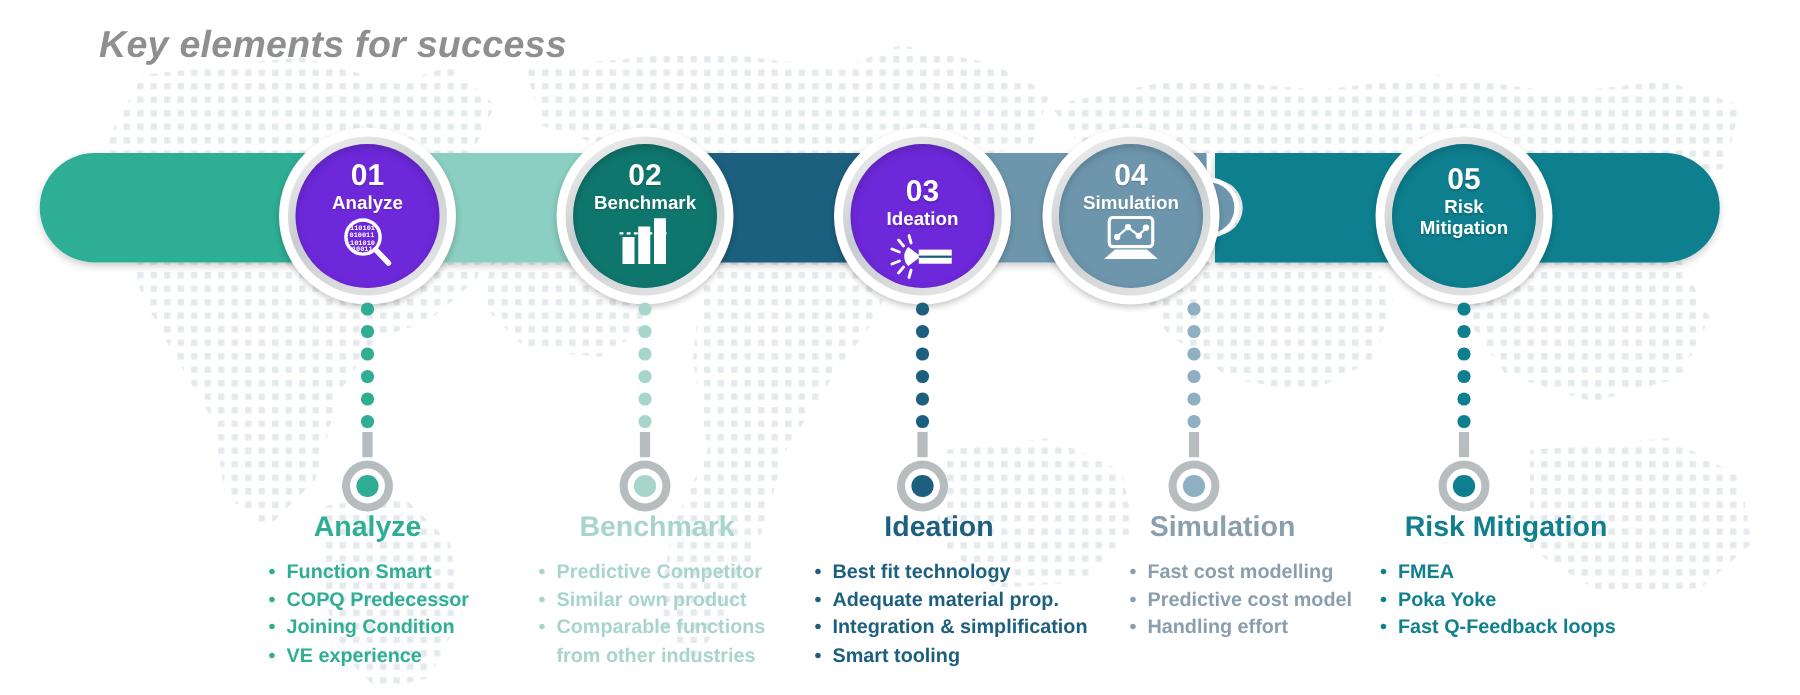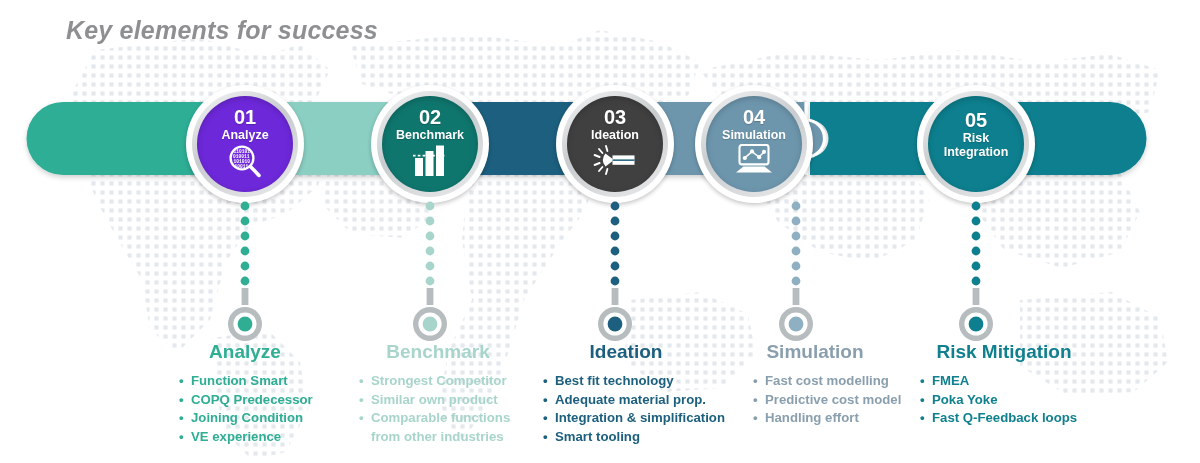--- a/index.html
+++ b/index.html
@@ -215,21 +215,21 @@
             <line x1="3" y1="11.6" x2="36.5" y2="11.6"></line>
           </g>
         </svg>
       </div>
     </div>
   </div>
 
   <div class="node" style="left:556px; top:85px;">
     <div class="ring"></div>
     <div class="ring2"></div>
-    <div class="disc" style="background:#404040;">
+    <div class="disc" style="background:#6d28d9;justify-content:flex-end;">
       <div class="num">03</div>
       <div class="lbl">Ideation</div>
       <div class="ico">
         <svg width="46" height="32" viewBox="0 0 46 32">
           <g stroke="#fff" stroke-width="1.9" stroke-linecap="round">
             <line x1="14" y1="2" x2="15.4" y2="7"></line>
             <line x1="7" y1="5" x2="10.4" y2="9"></line>
             <line x1="2.6" y1="11" x2="7.6" y2="13"></line>
             <line x1="2.6" y1="21" x2="7.6" y2="19"></line>
             <line x1="7" y1="27" x2="10.4" y2="23"></line>
@@ -268,21 +268,21 @@
       </div>
     </div>
   </div>
 
   <div class="node" style="left:917px; top:85px;">
     <div class="ring"></div>
     <div class="ring2"></div>
     <div class="disc" style="background:#0d7f8e; padding-top:14px;">
       <div class="num">05</div>
       <div class="lbl" style="white-space:pre-line;">Risk
-Integration</div>
+Mitigation</div>
     </div>
   </div>
 
   <svg class="stem" style="left:239px; top:200px;" width="12" height="105" viewBox="0 0 12 105">
     <g fill="#2fae94">
       <circle cx="6" cy="6" r="4.4"></circle>
         <circle cx="6" cy="21" r="4.4"></circle>
       <circle cx="6" cy="36" r="4.4"></circle>
         <circle cx="6" cy="51" r="4.4"></circle>
       <circle cx="6" cy="66" r="4.4"></circle>
@@ -370,21 +370,21 @@
       <li><span class="bul">•</span><span>Function Smart</span></li>
       <li><span class="bul">•</span><span>COPQ Predecessor</span></li>
       <li><span class="bul">•</span><span>Joining Condition</span></li>
       <li><span class="bul">•</span><span>VE experience</span></li>
     </ul>
   </div>
 
   <div class="col" style="left:338px; top:342px; width:200px; color:#a8d5cb;">
     <div class="head">Benchmark</div>
     <ul style="margin-left:20px;">
-      <li><span class="bul">•</span><span>Strongest Competitor</span></li>
+      <li><span class="bul">•</span><span>Predictive Competitor</span></li>
       <li><span class="bul">•</span><span>Similar own product</span></li>
       <li><span class="bul">•</span><span>Comparable functions</span></li>
       <li class="cont"><span>from other industries</span></li>
     </ul>
   </div>
 
   <div class="col" style="left:528px; top:342px; width:210px; color:#1c5f7e;">
     <div class="head" style="margin-left:-14px;">Ideation</div>
     <ul style="margin-left:14px;">
       <li><span class="bul">•</span><span>Best fit technology</span></li>

